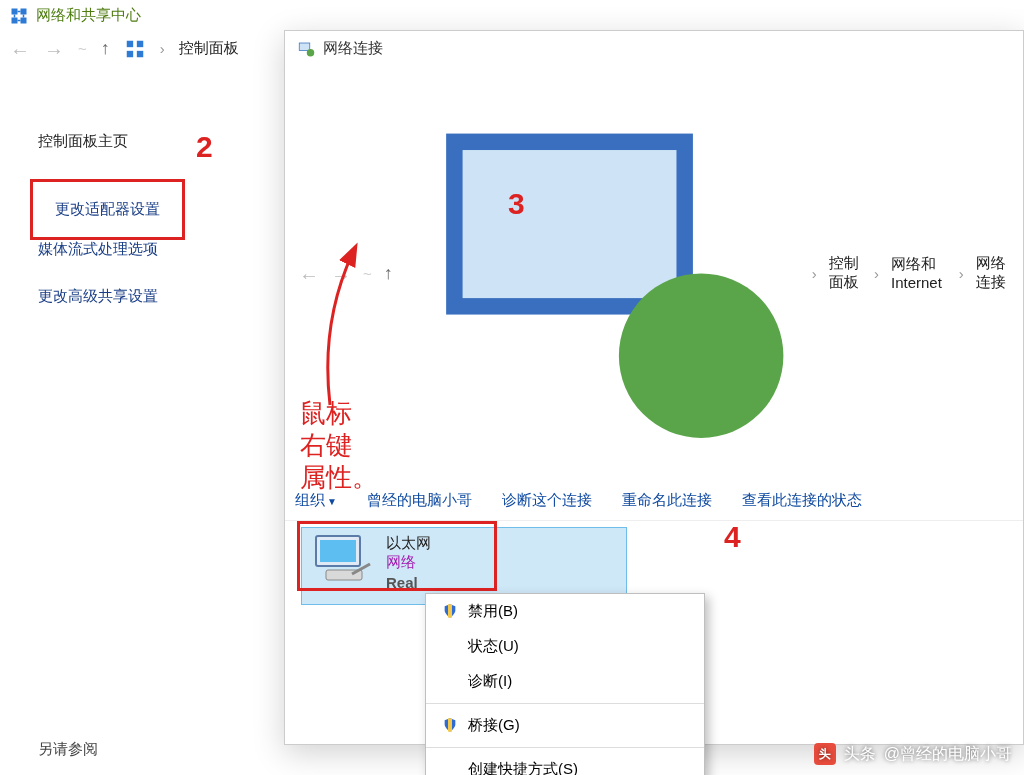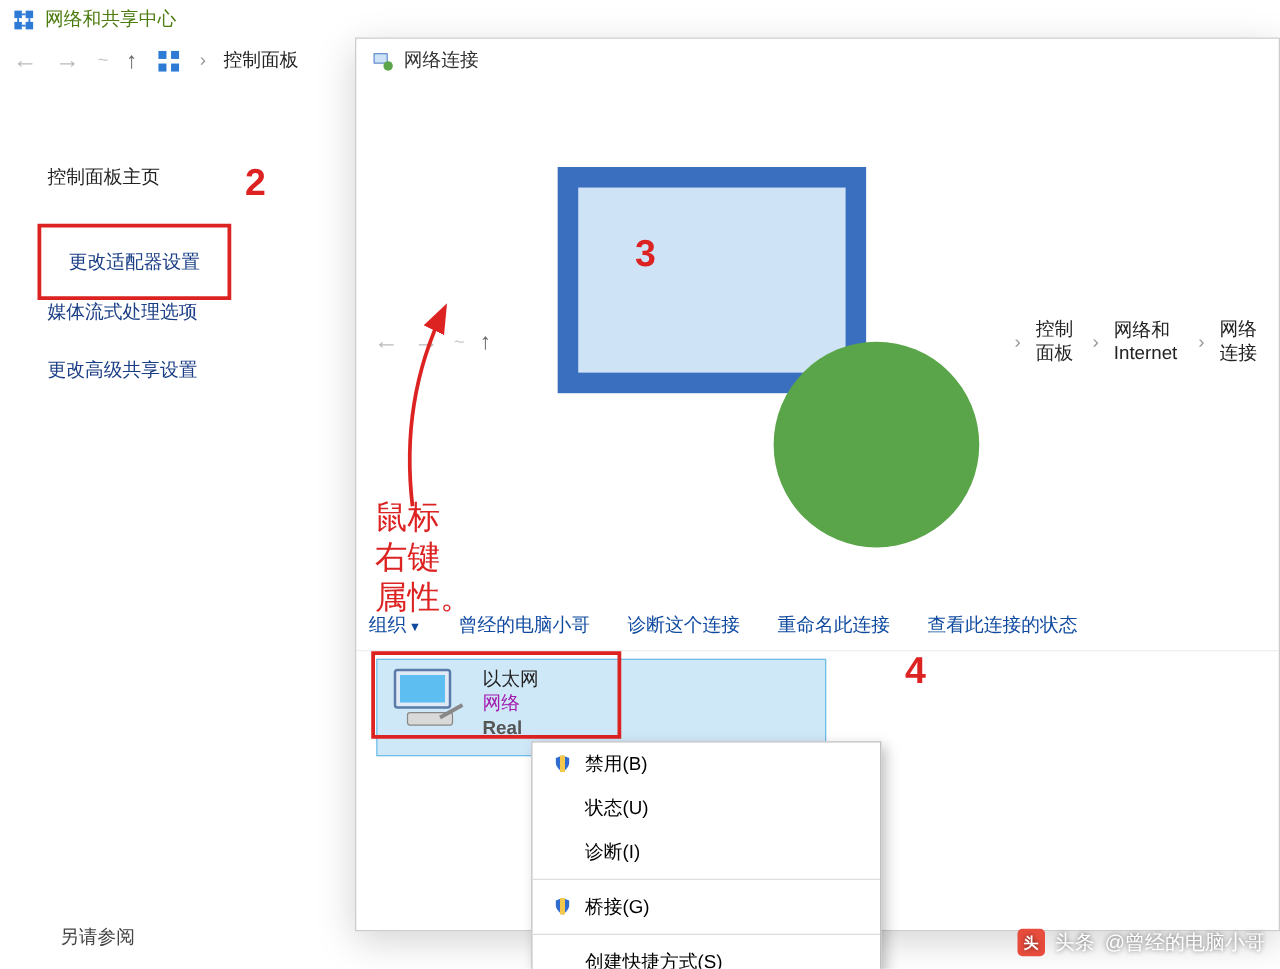--- a/index.html
+++ b/index.html
@@ -11,40 +11,40 @@
   .title-ico { width: 18px; height: 18px; margin-right: 8px; }
   .win1-nav { display: flex; align-items: center; padding: 6px 10px; gap: 14px; font-size: 15px; color: #666; }
   .nav-arrow { color: #bbb; font-size: 20px; }
   .nav-up    { color: #666; font-size: 18px; }
   .crumb-sep { color: #999; }
   .crumb     { color: #222; }
   .win1-nav .ico-s { width: 22px; height: 22px; }
 
   .win1-side { position: absolute; left: 38px; top: 132px; width: 200px; font-size: 15px; }
   .win1-side .lnk { color: #1a3e85; margin-bottom: 28px; display: block; cursor: pointer; }
-  .win1-bottom { position: absolute; left: 38px; bottom: 16px; font-size: 15px; color: #444; margin-left: 10px; }
+  .win1-bottom { position: absolute; left: 38px; bottom: 16px; font-size: 15px; color: #444; }
 
   
   .hl-link { border: 3px solid #d22; padding: 2px 6px; margin-left: -8px; display: inline-block; }
   .hl-link .lnk { margin: 16px; }
 
   
   .win2 { position: absolute; left: 284px; top: 30px; width: 740px; height: 715px; background: #fff;
           border: 1px solid #ccc; box-shadow: 0 8px 30px rgba(0,0,0,.18); }
   .win2-titlebar { display: flex; align-items: center; padding: 8px 12px; font-size: 15px; color: #333; }
   .win2-nav { display: flex; align-items: center; padding: 10px 14px; gap: 12px; font-size: 15px; }
   .win2-toolbar { display: flex; align-items: center; padding: 10px 10px; gap: 30px; font-size: 15px;
                   color: #0f4aa0; border-bottom: 1px solid #eee; }
   .win2-toolbar .tool { cursor: pointer; }
   .tri { font-size: 10px; color: #0f4aa0; margin-left: 2px; }
 
   
   .win2-body { position: relative; width: 100%; height: calc(100% - 130px); padding: 6px 12px; }
 
-  .adapter { position: absolute; left: 16px; top: 6px; width: 360px; height: 78px;
+  .adapter { position: absolute; left: 16px; top: 6px; width: 326px; height: 78px;
              border: 1px solid #6fbde9; background: #cfe8f8; display: flex; align-items: flex-start;
              padding: 6px 10px; gap: 10px; font-size: 15px; }
   .adapter .pc-ico { width: 64px; height: 50px; }
   .adapter .txt .adp-name { color: #222; }
   .adapter .txt .adp-net  { color: #a21caf; margin-top: 0; }
   .adapter .txt .adp-dev  { color: #555; margin-top: 2px; font-weight: bold; }
 
   .hl-adapter { position: absolute; left: 12px; top: 0; width: 200px; height: 70px;
                 border: 3px solid #d22; pointer-events: none; }
 

